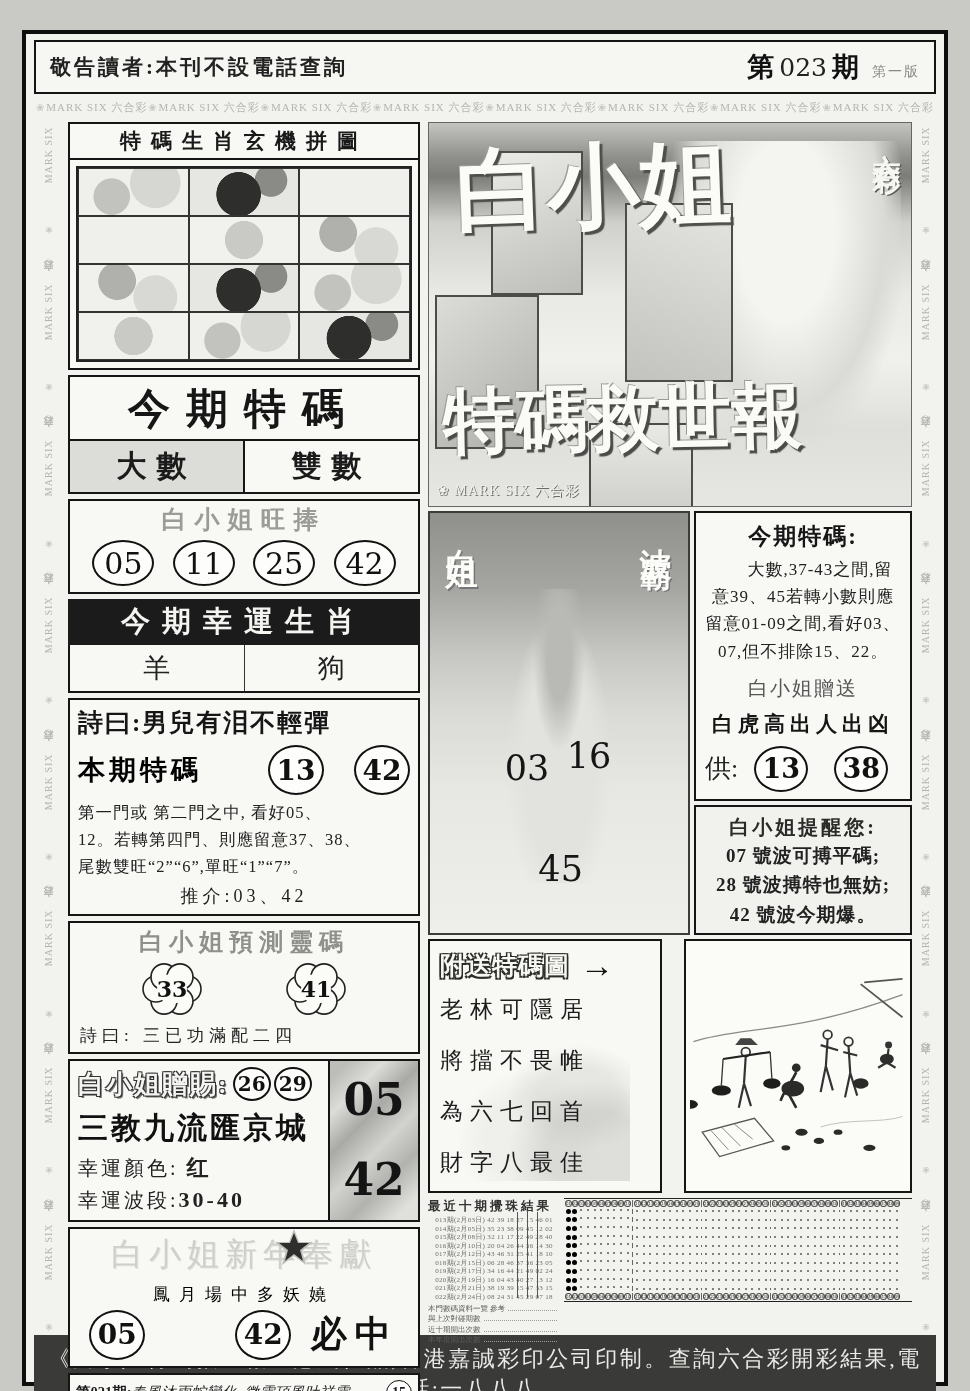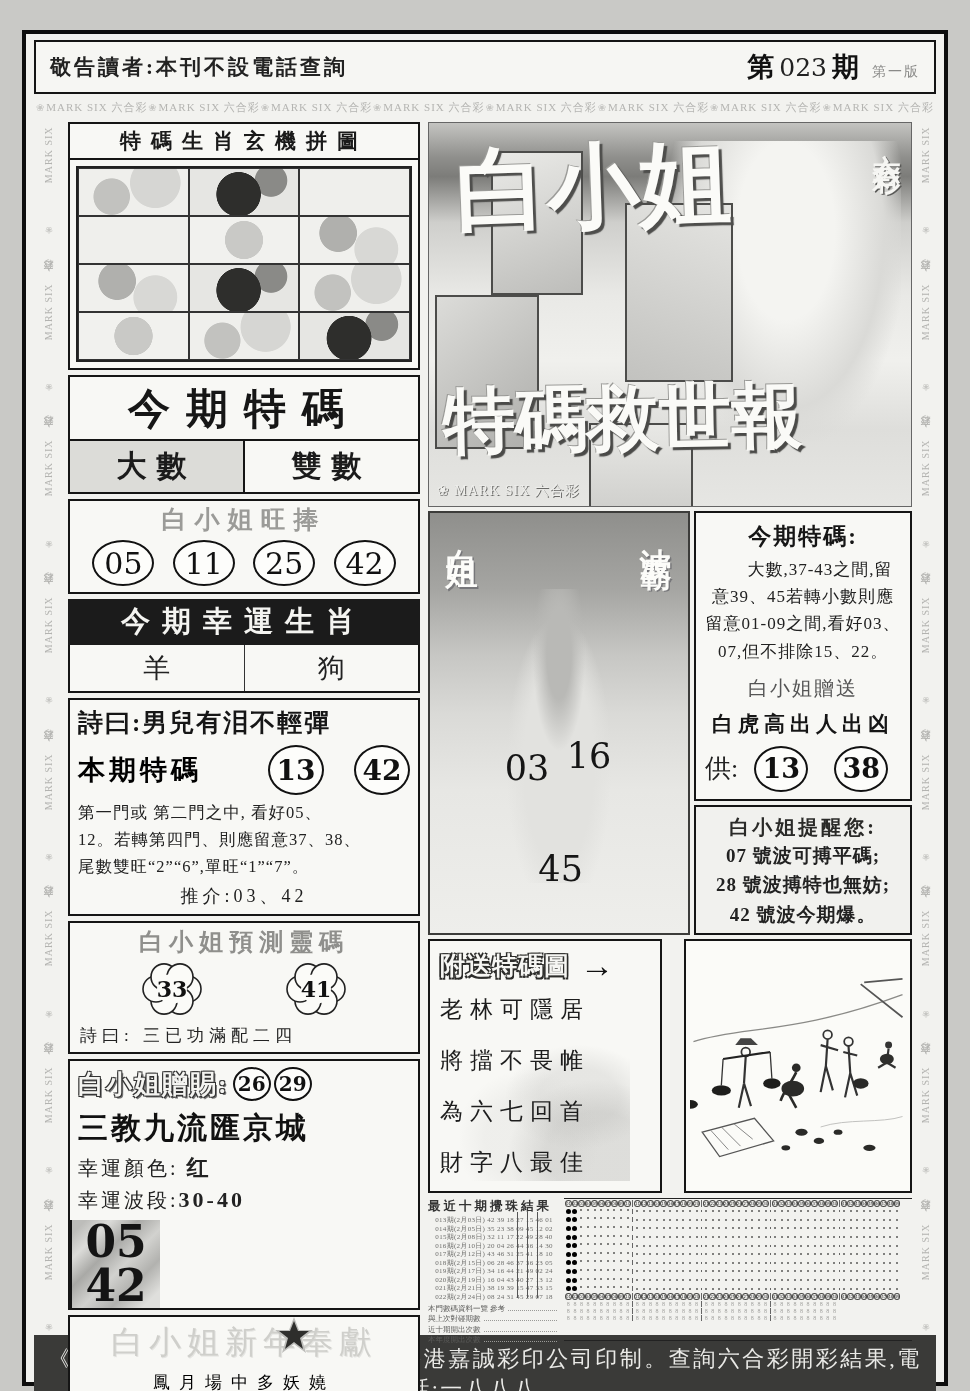--- a/index.html
+++ b/index.html
@@ -57,21 +57,21 @@
   .pb-l2 .lbl{font-size:27px;font-weight:900;letter-spacing:4px;}
   .c44{width:52px;height:46px;font-size:28px;font-weight:bold;}
   .pb-par{font-size:16.5px;color:#222;line-height:1.65;letter-spacing:1px;}
   .pb-par div{white-space:nowrap;}
   .pb-rec{text-align:center;font-size:18px;letter-spacing:4px;margin-top:3px;color:#1d1d1d;}
   
   .lm-title{text-align:center;font-size:24px;font-weight:bold;color:#8f8f8c;letter-spacing:6px;padding:3px 0 0;}
   .lm-flowers{display:flex;justify-content:space-around;padding:0 30px;}
   .lm-poem{font-size:17px;padding:0 10px 5px;color:#222;letter-spacing:5px;}
   
-  .zc{display:flex;flex-direction:column;}
+  .zc{display:flex;}
   .zc-main{flex:1;padding:6px 8px;}
   .zc-t{display:flex;align-items:center;gap:4px;}
   .zc-t .ot{font-size:26px;font-weight:900;color:#f4f4f1;text-shadow:-1px -1px 0 #333,1px -1px 0 #333,-1px 1px 0 #333,1px 1px 0 #333,2px 2px 0 #777;letter-spacing:2px;}
   .c28{width:34px;height:30px;font-size:20px;font-weight:bold;}
   .zc-line{font-size:30px;font-weight:900;letter-spacing:3px;color:#111;margin:6px 0 4px;}
   .zc-kv{font-size:20px;color:#222;letter-spacing:3px;margin-top:4px;}
   .zc-kv b{font-size:22px;}
   .zc-side{width:88px;border-left:2px solid #151515;display:flex;flex-direction:column;justify-content:space-around;align-items:center;background:linear-gradient(135deg,#bdbdba 8%,#dcdcd9 22%,#a9a9a6 38%,#d2d2cf 55%,#b2b2af 72%,#dfdfdc 90%);}
   .zc-side div{font-size:44px;font-weight:900;color:#141414;font-family:"DejaVu Serif",serif;line-height:1;}
   
@@ -125,21 +125,21 @@
   .r3{display:flex;gap:22px;}
   .bonus{position:relative;width:234px;height:254px;box-sizing:border-box;padding:8px 10px;overflow:hidden;}
   .bonus::before{content:"";position:absolute;left:30px;bottom:10px;width:170px;height:140px;background:radial-gradient(ellipse at 40% 70%,#c9c9c633 0 30%,transparent 50%),radial-gradient(ellipse at 70% 40%,#b5b5b244 0 24%,transparent 44%),radial-gradient(ellipse at 80% 80%,#a9a9a655 0 26%,transparent 46%);}
   .bonus-t{display:flex;align-items:center;gap:10px;}
   .bonus-t .bt{font-size:25px;font-weight:900;letter-spacing:1px;color:#f6f6f3;text-shadow:-1.5px -1.5px 0 #2c2c2a,1.5px -1.5px 0 #2c2c2a,-1.5px 1.5px 0 #2c2c2a,1.5px 1.5px 0 #2c2c2a;}
   .bonus-t .ar{font-size:34px;font-weight:900;color:#111;line-height:.8;}
   .bonus-l{position:relative;font-size:23px;letter-spacing:7px;color:#1d1d1d;line-height:2.05;margin-top:4px;}
   .paint{flex:1;height:254px;box-sizing:border-box;background:#fbfbf8;padding:4px;}
   .paint svg{width:100%;height:100%;}
   
-  .res{display:flex;height:143px;margin-top:1px;}
+  .res{display:flex;height:104px;margin-top:1px;}
   .res-l{position:relative;width:132px;flex:none;padding-right:4px;}
   .res-t{font-size:12.5px;font-weight:bold;letter-spacing:3px;color:#333;white-space:nowrap;}
   .res-rows{margin-top:1px;}
   .res-rows div{font-size:7px;color:#6e6e6c;line-height:1.22;white-space:nowrap;letter-spacing:.3px;text-align:center;}
   .vlines{position:absolute;right:26px;top:14px;display:flex;gap:9px;height:86px;}
   .vlines i{border-left:1px solid #555;}
   .res-lbls{margin-top:3px;}
   .res-lbls div{display:flex;align-items:baseline;font-size:7.5px;color:#5c5c5a;line-height:1.35;white-space:nowrap;}
   .res-lbls .dots{flex:1;border-bottom:1px dotted #9a9a97;margin:0 3px 2px;}
   .res-r{flex:1;border-top:1.5px solid #222;border-bottom:1.5px solid #222;padding-top:1px;overflow:hidden;}

